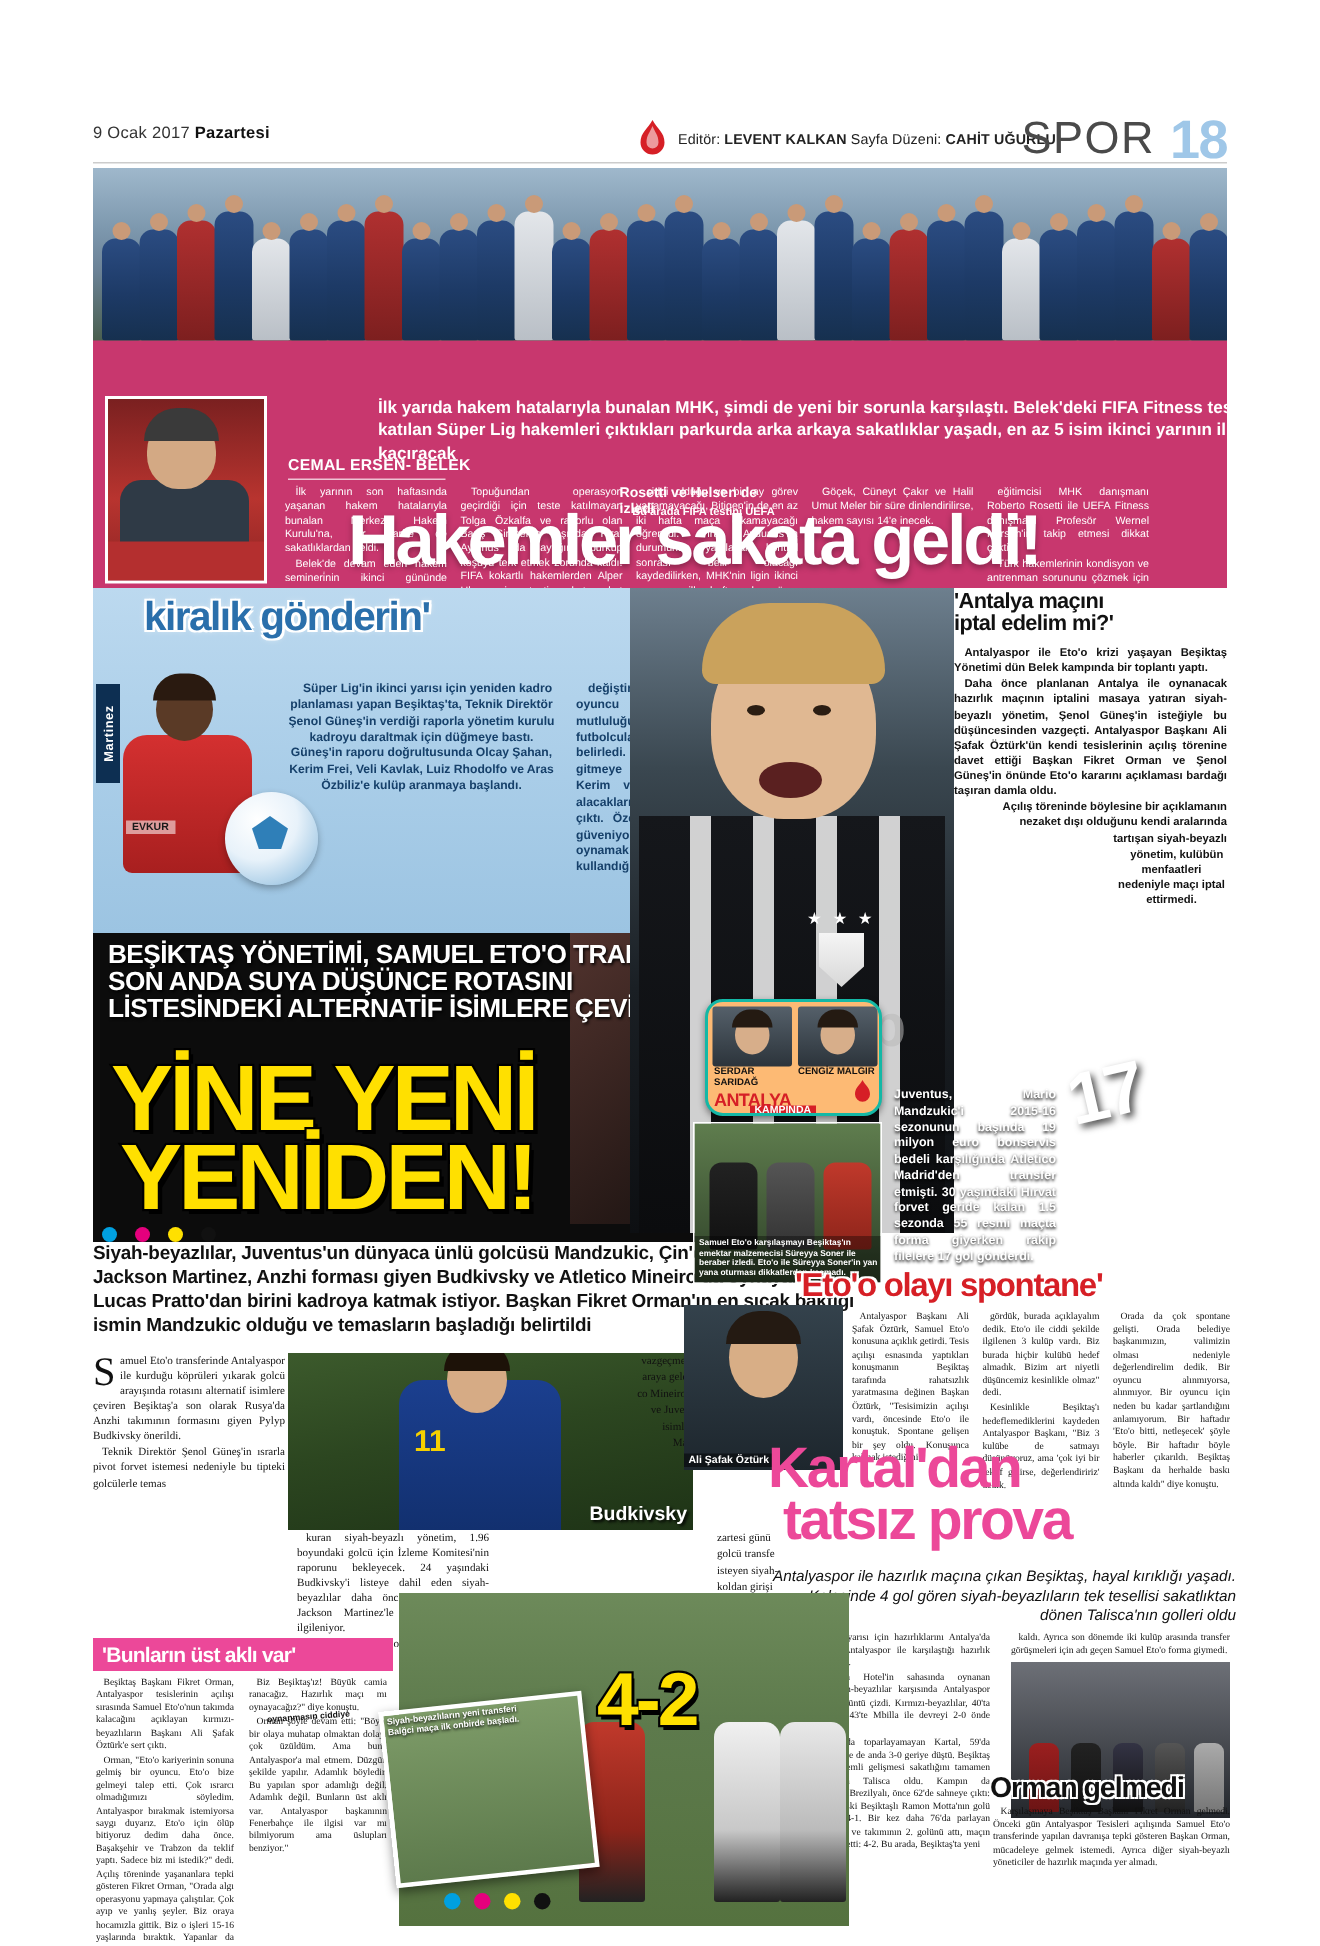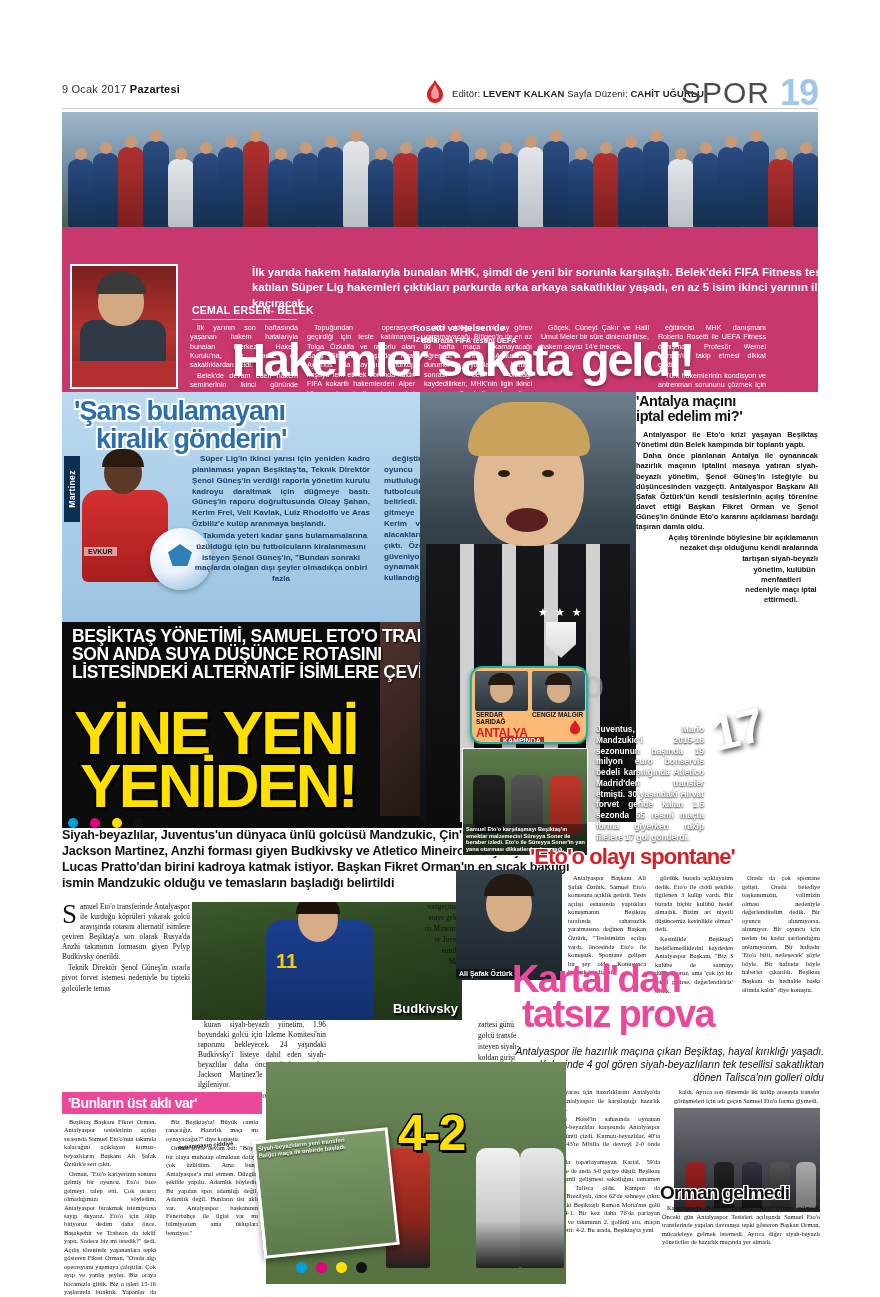--- a/index.html
+++ b/index.html
@@ -451,21 +451,21 @@
     </svg>
 
     <div class="editor-line">
       <span>Editör:</span>
       <b>LEVENT KALKAN</b>
       <span>Sayfa Düzeni:</span>
       <b>CAHİT UĞURLU</b>
     </div>
 
     <div class="spor-word">SPOR</div>
-    <div class="page-num">19</div>
+    <div class="page-num">18</div>
     <div class="rule-top"></div>
   </div>
 
   <div class="blk-referee">
 
     <div class="ref-photo">
       <div class="figs" id="reffigs">
           <div class="fig " style="left: 6px; height: 68px;"></div>
           <div class="fig " style="left: 31px; height: 74px;"></div>
           <div class="fig red" style="left: 56px; height: 80px;"></div>
@@ -531,37 +531,35 @@
         </div>
       <div class="ref-col c5" id="rc5">
           <p>eğitimcisi MHK danışmanı Roberto Rosetti ile UEFA Fitness danışmanı Profesör Wernel Hersen'in takip etmesi dikkat çekti.</p>
           <p>Türk hakemlerinin kondisyon ve antrenman sorununu çözmek için MHK tarafından görevlendirilen Helsen'in bundan böyle ayda bir Riva tesislerine gelerek hakemlere çalışma programı vereceği öğrenildi.</p>
         </div>
     </div>
   </div>
 
   <div class="blk-blue">
     <div class="blue-h">
-      <span>'Şans bulamayanı</span>
       <span class="l2">kiralık gönderin'</span>
     </div>
 
     <div class="player-red">
       <div class="torso"></div>
       <div class="head"></div>
       <div class="hair"></div>
     </div>
     <div class="martinez-tab">Martinez</div>
     <div class="ball"></div>
     <div class="evkur">EVKUR</div>
 
     <div class="blue-cols">
       <div class="blue-col bc1 taper" id="bcol1">
           <p>Süper Lig'in ikinci yarısı için yeniden kadro planlaması yapan Beşiktaş'ta, Teknik Direktör Şenol Güneş'in verdiği raporla yönetim kurulu kadroyu daraltmak için düğmeye bastı. Güneş'in raporu doğrultusunda Olcay Şahan, Kerim Frei, Veli Kavlak, Luiz Rhodolfo ve Aras Özbiliz'e kulüp aranmaya başlandı.</p>
-          <p>Takımda yeteri kadar şans bulamamalarına üzüldüğü için bu futbolcuların kiralanmasını isteyen Şenol Güneş'in, "Bundan sonraki maçlarda olağan dışı şeyler olmadıkça onbiri fazla</p>
         </div>
       <div class="blue-col bc2" id="bcol2">
           <p>değiştirmek istemiyorum. Oynamayan oyuncu mutlu olmaz. Bu nedenle onların mutluluğu hem gelecek sezon için bu futbolcularımız başka kulüplerde' dediği belirledi. Olcay ve Aras'ın kiralık olarak gitmeye sıcak baktıkları öğrenilirken Veli, Kerim ve Rhodolfo'nun ise formayı geri alacaklarını yönetime söylediklerini ortaya çıktı. Özellikle Kerim'in, "Ben kendime çok güveniyorum. Takımda kalarak İngiltere'de oynamak için mücadele edeceğim" ifadelerini kullandığı aktarıldı.</p>
         </div>
     </div>
   </div>
 
   <div class="blk-etoo">
     <div class="etoo-bgphoto"></div>
     <div class="etoo-kicker">BEŞİKTAŞ YÖNETİMİ, SAMUEL ETO'O TRANSFERİ SON ANDA SUYA DÜŞÜNCE ROTASINI LİSTESİNDEKİ ALTERNATİF İSİMLERE ÇEVİRDİ</div>

